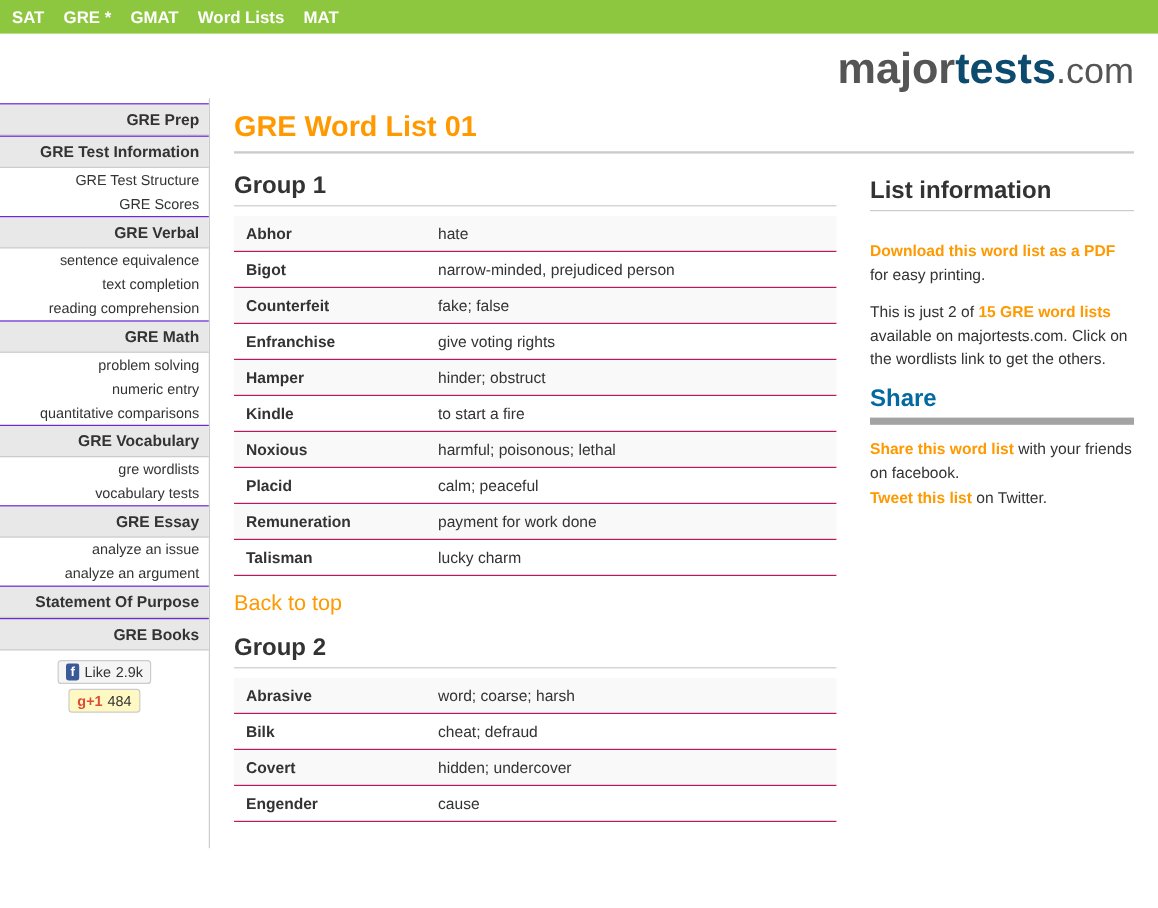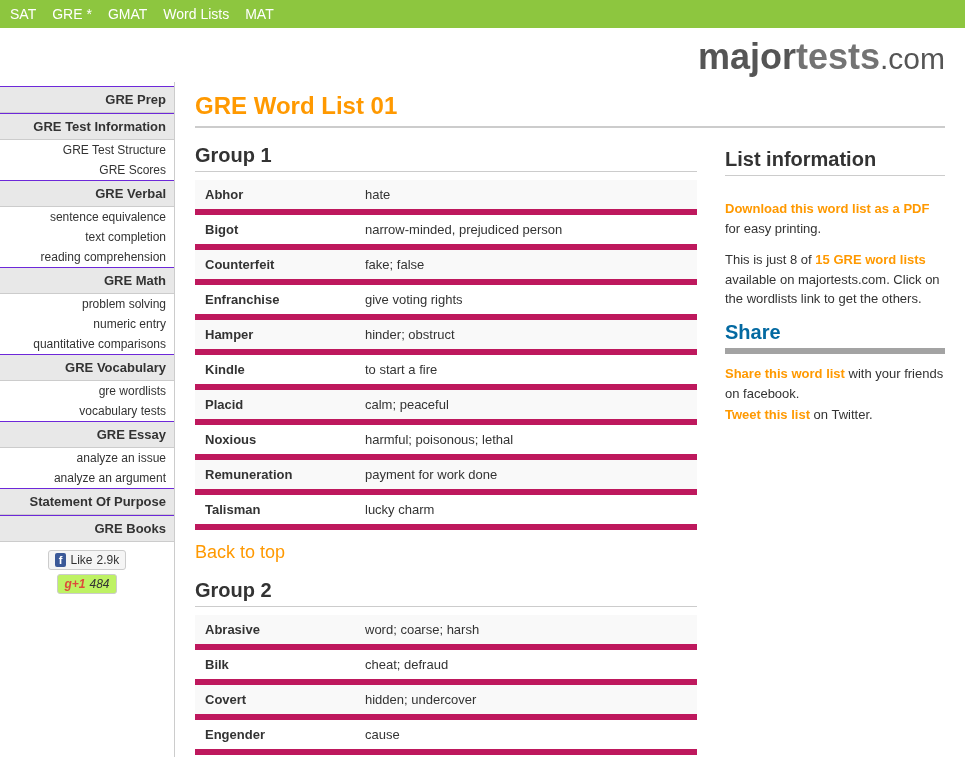--- a/index.html
+++ b/index.html
@@ -8,21 +8,21 @@
     
     #top-nav {
       background: #8dc63f;
       padding: 6px 10px;
       display: flex;
       align-items: center;
       gap: 16px;
     }
     .nav-item {
       color: #fff;
-      font-weight: normal;
+      font-weight: bold;
       font-size: 14px;
       cursor: pointer;
       text-decoration: none;
     }
 
     
     #header {
       display: flex;
       justify-content: flex-end;
       padding: 8px 20px 4px;
@@ -94,23 +94,22 @@
       font-weight: bold;
     }
     .gplus-btn {
       display: flex;
       align-items: center;
       gap: 4px;
       border: 1px solid #ccc;
       padding: 2px 6px;
       border-radius: 3px;
       font-size: 12px;
-      background: #bef264;
-      cursor: pointer;
-      font-style: italic;
+      background: #fef9c3;
+      cursor: pointer;
     }
     .gplus-icon {
       color: #dd4b39;
       font-weight: bold;
       font-size: 12px;
     }
 
     
     #main {
       flex: 1;
@@ -143,21 +142,21 @@
       padding-bottom: 4px;
       margin-bottom: 8px;
     }
 
     .word-table {
       width: 100%;
       border-collapse: collapse;
       margin-bottom: 12px;
     }
     .word-table tr {
-      border-bottom: 6px solid #be185d;
+      border-bottom: 1px solid #be185d;
     }
     .word-table tr:nth-child(odd) { background: #f9f9f9; }
     .word-table tr:nth-child(even) { background: #fff; }
     .word-table td {
       padding: 7px 10px;
       font-size: 13px;
     }
     .word-table td:first-child {
       font-weight: bold;
       width: 160px;
@@ -224,21 +223,21 @@
 <nav id="top-nav">
   <a class="nav-item">SAT</a>
   <a class="nav-item">GRE *</a>
   <a class="nav-item">GMAT</a>
   <a class="nav-item">Word Lists</a>
   <a class="nav-item">MAT</a>
 </nav>
 
 <div id="header">
   <div class="logo">
-    <span>major</span><span style="color:#737373">tests</span><span style="color:#555;font-weight:normal;font-size:30px">.com</span>
+    <span>major</span><span style="color:#0c4a6e">tests</span><span style="color:#555;font-weight:normal;font-size:30px">.com</span>
   </div>
 </div>
 
 <div id="layout">
 
   <div id="sidebar">
 
     <div class="sidebar-section-header">GRE Prep</div>
 
     <div class="sidebar-section-header">GRE Test Information</div>
@@ -308,26 +307,26 @@
               </tr>
               <tr>
                 <td>Hamper</td>
                 <td>hinder; obstruct</td>
               </tr>
               <tr>
                 <td>Kindle</td>
                 <td>to start a fire</td>
               </tr>
               <tr>
+                <td>Noxious</td>
+                <td>harmful; poisonous; lethal</td>
+              </tr>
+              <tr>
                 <td>Placid</td>
                 <td>calm; peaceful</td>
-              </tr>
-              <tr>
-                <td>Noxious</td>
-                <td>harmful; poisonous; lethal</td>
               </tr>
               <tr>
                 <td>Remuneration</td>
                 <td>payment for work done</td>
               </tr>
               <tr>
                 <td>Talisman</td>
                 <td>lucky charm</td>
               </tr>
             </tbody>
@@ -356,21 +355,21 @@
             </tbody>
         </table>
       </div>
 
       <div id="right-sidebar">
         <h2 class="info-title">List information</h2>
         <p class="info-text">
           <a class="info-link">Download this word list as a PDF</a><span> for easy printing.</span>
         </p>
         <p class="info-text">
-          <span>This is just 8 of </span><a class="info-link">15 GRE word lists</a><span> available on majortests.com. Click on the wordlists link to get the others.</span>
+          <span>This is just 2 of </span><a class="info-link">15 GRE word lists</a><span> available on majortests.com. Click on the wordlists link to get the others.</span>
         </p>
 
         <h2 class="share-title">Share</h2>
         <p class="share-text">
           <a class="info-link">Share this word list</a><span> with your friends on facebook.</span>
         </p>
         <p class="share-text">
           <a class="info-link">Tweet this list</a><span> on Twitter.</span>
         </p>
       </div>

